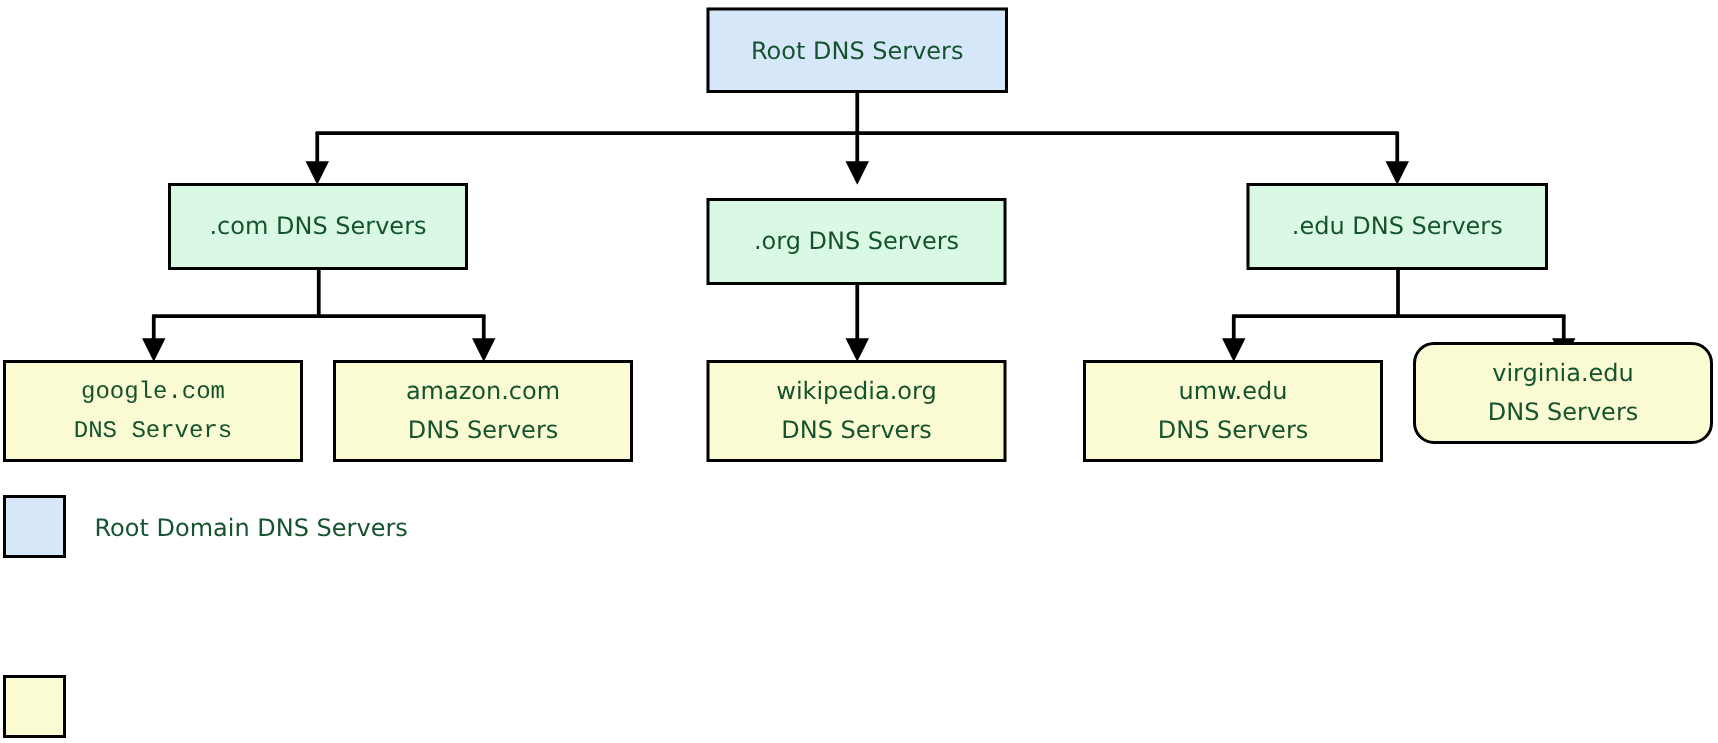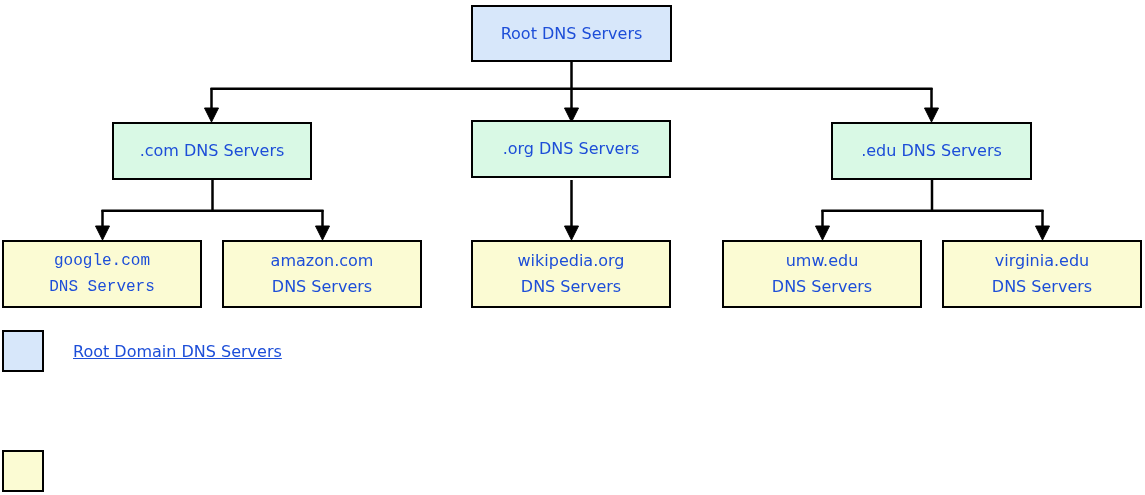--- a/index.html
+++ b/index.html
@@ -2,21 +2,21 @@
 <html><head>
 <meta charset="utf-8">
 <style>
   html, body { margin: 0; padding: 0; background: #ffffff; }
   #canvas {
     position: relative;
     width: 1145px;
     height: 495px;
     background: #ffffff;
     font-family: "DejaVu Sans", "Liberation Sans", sans-serif;
-    color: #1d4ed8;
+    color: #14532d;
     overflow: hidden;
   }
   #connectors {
     position: absolute;
     left: 0; top: 0;
     width: 1145px; height: 495px;
     pointer-events: none;
   }
   #connectors line { stroke: #000000; stroke-width: 2.5; }
   #connectors polygon { fill: #000000; stroke: #000000; }
@@ -40,24 +40,23 @@
     align-items: center;
   }
   .swatch {
     box-sizing: border-box;
     width: 42px;
     height: 42px;
     border: 2.5px solid #000000;
     flex: 0 0 auto;
   }
   .legend-label {
-    margin-left: 29px;
+    margin-left: 19px;
     font-size: 16px;
     white-space: nowrap;
-    text-decoration: underline;
   }
 </style>
 </head>
 <body>
 
 <div id="canvas">
 
   <svg id="connectors" viewBox="0 0 1145 495" xmlns="http://www.w3.org/2000/svg">
 
     <line x1="571.5" y1="62" x2="571.5" y2="89"></line>
@@ -87,21 +86,21 @@
     <polygon points="1035.5,226 1049.5,226 1042.5,240"></polygon>
   </svg>
 
   <div class="node" style="left: 471px; top: 5px; width: 201px; height: 57px; background-color: rgb(215, 231, 250);">
     <span>Root DNS Servers</span>
   </div>
 
   <div class="node" style="left: 112px; top: 122px; width: 200px; height: 58px; background-color: rgb(217, 249, 229);">
     <span>.com DNS Servers</span>
   </div>
-  <div class="node" style="left: 471px; top: 120px; width: 200px; height: 58px; background-color: rgb(217, 249, 229);">
+  <div class="node" style="left: 471px; top: 132px; width: 200px; height: 58px; background-color: rgb(217, 249, 229);">
     <span>.org DNS Servers</span>
   </div>
   <div class="node" style="left: 831px; top: 122px; width: 201px; height: 58px; background-color: rgb(217, 249, 229);">
     <span>.edu DNS Servers</span>
   </div>
 
   <div class="node" style="left: 2px; top: 240px; width: 200px; height: 68px; background-color: rgb(251, 251, 211); font-family: Liberation Mono, monospace;">
     <span>google.com</span>
     <span>DNS Servers</span>
   </div>
@@ -110,21 +109,21 @@
     <span>DNS Servers</span>
   </div>
   <div class="node" style="left: 471px; top: 240px; width: 200px; height: 68px; background-color: rgb(251, 251, 211);">
     <span>wikipedia.org</span>
     <span>DNS Servers</span>
   </div>
   <div class="node" style="left: 722px; top: 240px; width: 200px; height: 68px; background-color: rgb(251, 251, 211); align-items: center;">
     <span>umw.edu</span>
     <span>DNS Servers</span>
   </div>
-  <div class="node" style="left: 942px; top: 240px; width: 200px; height: 68px; background-color: rgb(251, 251, 211);">
+  <div class="node" style="left: 942px; top: 228px; width: 200px; height: 68px; background-color: rgb(251, 251, 211); border-radius: 14px;">
     <span>virginia.edu</span>
     <span>DNS Servers</span>
   </div>
 
   <div class="legend-item" style="top:330px">
     <span class="swatch" style="background-color: rgb(215, 231, 250);"></span>
     <span class="legend-label">Root Domain DNS Servers</span>
   </div>
   <div class="legend-item" style="top:450px">
     <span class="swatch" style="background-color: rgb(251, 251, 211);"></span>

